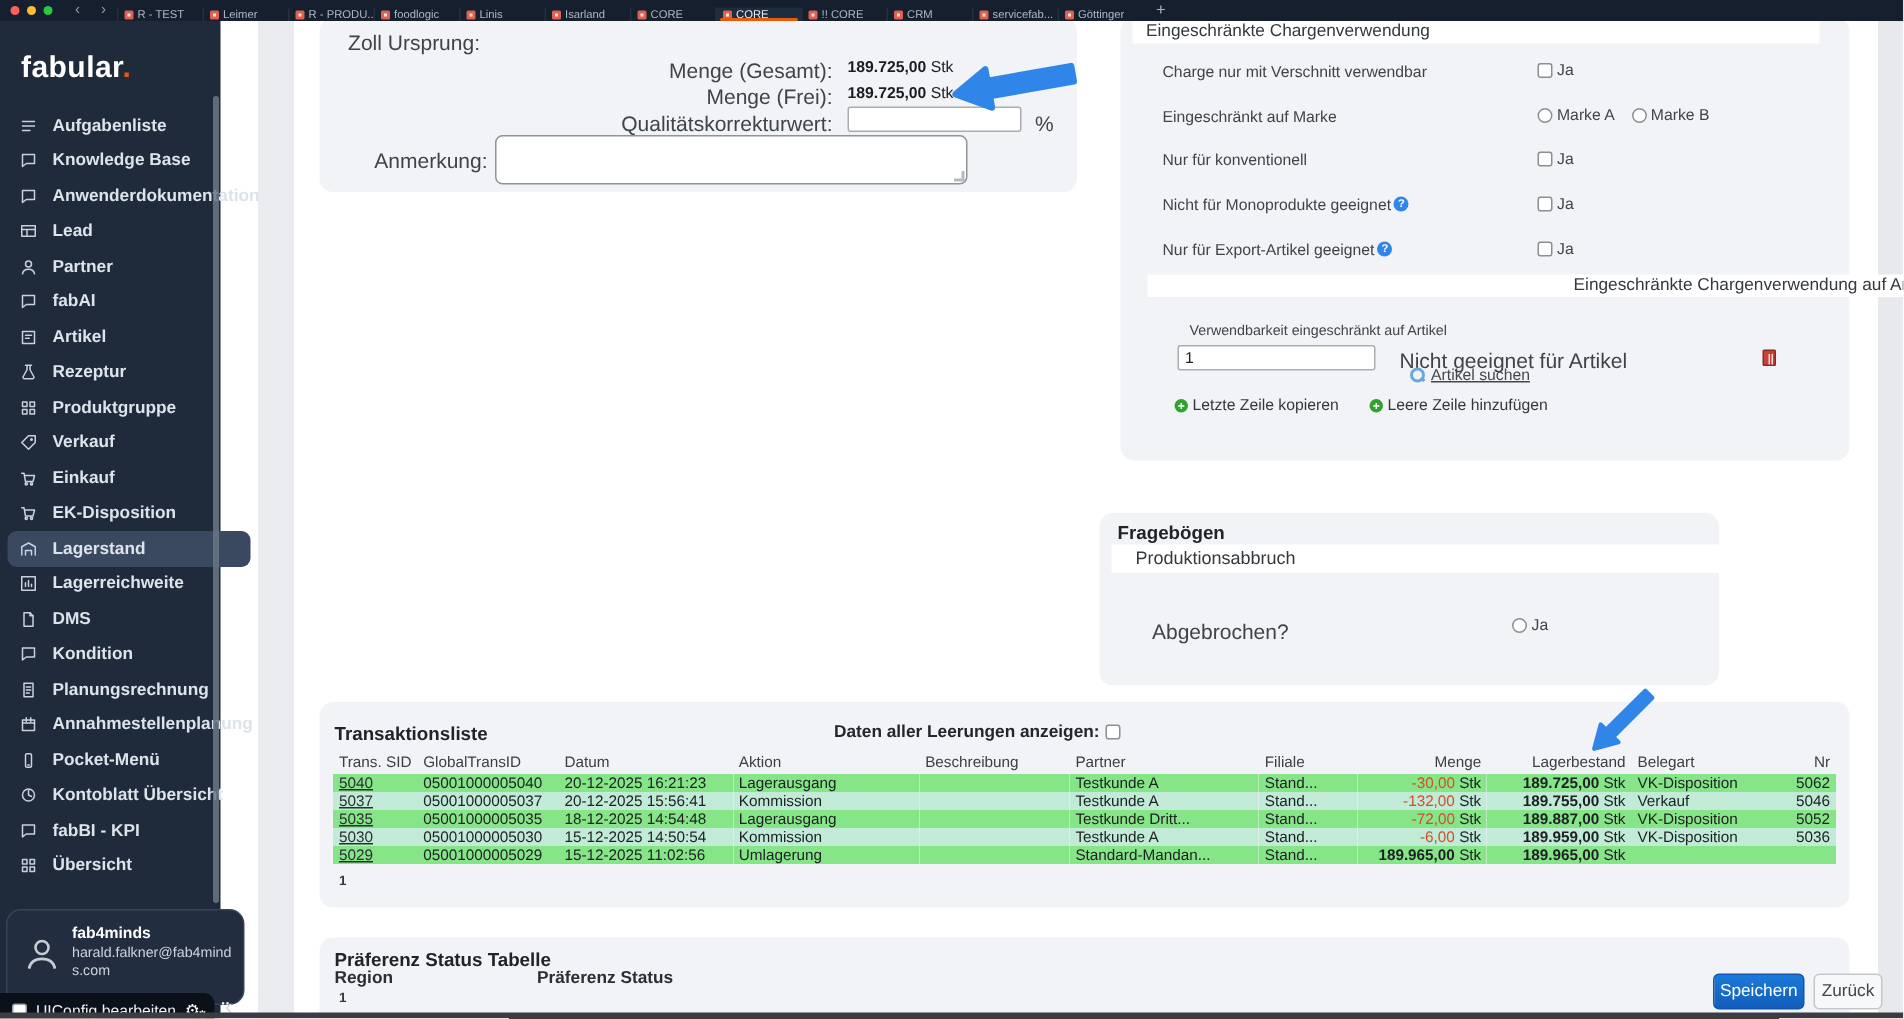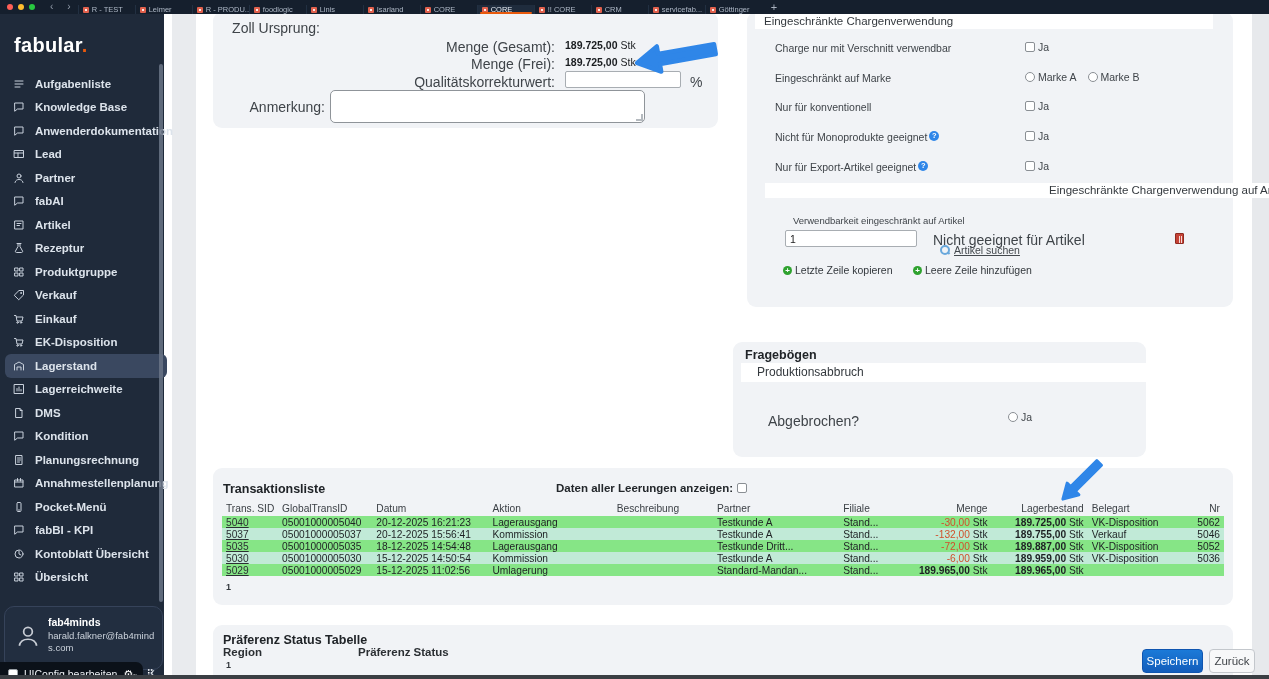--- a/index.html
+++ b/index.html
@@ -14,21 +14,21 @@
   .navchev { color:#939dab; font-size:10px; line-height:14px; padding:0 7px; cursor:default; }
   #tabs { display:flex; align-items:flex-end; }
   .tab { width:57px; display:flex; align-items:center; gap:3px; padding:0 4px; border-left:1px solid #223042; color:#aeb8c6; font-size:7.5px; white-space:nowrap; overflow:hidden; position:relative; }
   .tab.active { background:#1f2c3d; color:#e6ebf2; }
   .tab.active::after { content:""; position:absolute; left:2px; right:2px; bottom:0; height:2px; background:#e8590c; border-radius:1px; }
   .favicon { width:6px; height:6px; border-radius:1px; flex:none; position:relative; }
   .favicon::after { content:""; position:absolute; left:2px; top:2px; width:2px; height:2px; background:rgba(255,255,255,.85); }
   .newtab { color:#aab3c0; font-size:11px; line-height:14px; padding:0 9px; }
 
   
-  .sidebar { position:absolute; left:0; top:14px; width:164px; height:665px; background:#1f2a3a; z-index:10; }
+  .sidebar { position:absolute; left:0; top:14px; width:147px; height:665px; background:#1f2a3a; z-index:10; }
   .logo { position:absolute; left:14px; top:20px; color:#fff; font-size:20px; font-weight:bold; letter-spacing:.3px; }
   .logo .dot { color:#e8590c; }
   #side-menu { position:absolute; left:0; top:58px; width:172px; }
   .side-item { display:flex; align-items:center; gap:10px; height:23.5px; margin:0 5px; padding:0 0 0 8px; border-radius:6px; color:#dce3eb; font-size:11.5px; font-weight:600; white-space:nowrap; }
   .side-item.active { background:#3a4860; }
   .side-item svg { flex:none; }
   .side-scroll { position:absolute; right:1px; top:50px; width:4px; height:538px; background:#6b7687; border-radius:2px; opacity:.85; }
   .user-card { position:absolute; left:4px; top:592px; width:159px; height:64px; border:1px solid #36435a; border-radius:10px; background:#222e40; }
   .user-card svg { position:absolute; left:10px; top:16px; }
   .user-org { position:absolute; left:43px; top:9px; color:#fff; font-size:10.5px; font-weight:bold; }
@@ -296,30 +296,30 @@
         </div>
         <div class="side-item">
           <svg width="12" height="12" viewBox="0 0 24 24" fill="none" stroke="#c9d1dc" stroke-width="2" stroke-linecap="round" stroke-linejoin="round">
             <rect x="8" y="3" width="8" height="18" rx="2"></rect>
             <path d="M11 18h2"></path>
           </svg>
           <span>Pocket-Menü</span>
         </div>
         <div class="side-item">
           <svg width="12" height="12" viewBox="0 0 24 24" fill="none" stroke="#c9d1dc" stroke-width="2" stroke-linecap="round" stroke-linejoin="round">
-            <path d="M4 4h16v12H9l-5 4z"></path>
-          </svg>
-          <span>fabBI - KPI</span>
-        </div>
-        <div class="side-item">
-          <svg width="12" height="12" viewBox="0 0 24 24" fill="none" stroke="#c9d1dc" stroke-width="2" stroke-linecap="round" stroke-linejoin="round">
             <circle cx="12" cy="12" r="8"></circle>
             <path d="M12 6v6l4 2"></path>
           </svg>
           <span>Kontoblatt Übersicht</span>
+        </div>
+        <div class="side-item">
+          <svg width="12" height="12" viewBox="0 0 24 24" fill="none" stroke="#c9d1dc" stroke-width="2" stroke-linecap="round" stroke-linejoin="round">
+            <path d="M4 4h16v12H9l-5 4z"></path>
+          </svg>
+          <span>fabBI - KPI</span>
         </div>
         <div class="side-item">
           <svg width="12" height="12" viewBox="0 0 24 24" fill="none" stroke="#c9d1dc" stroke-width="2" stroke-linecap="round" stroke-linejoin="round">
             <rect x="4" y="4" width="6" height="6"></rect>
             <rect x="14" y="4" width="6" height="6"></rect>
             <rect x="4" y="14" width="6" height="6"></rect>
             <rect x="14" y="14" width="6" height="6"></rect>
           </svg>
           <span>Übersicht</span>
         </div>

